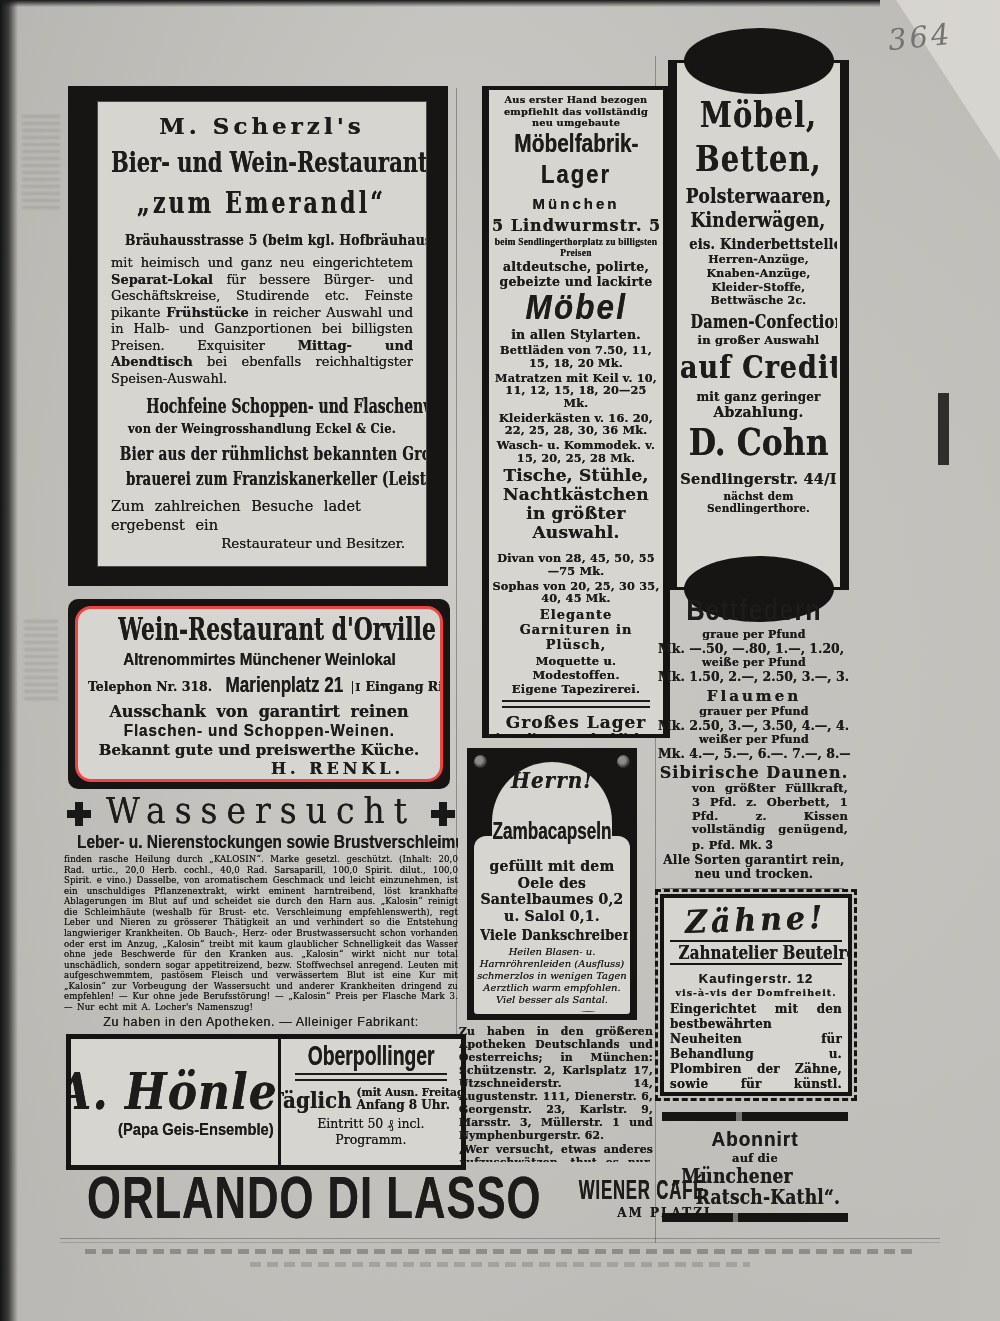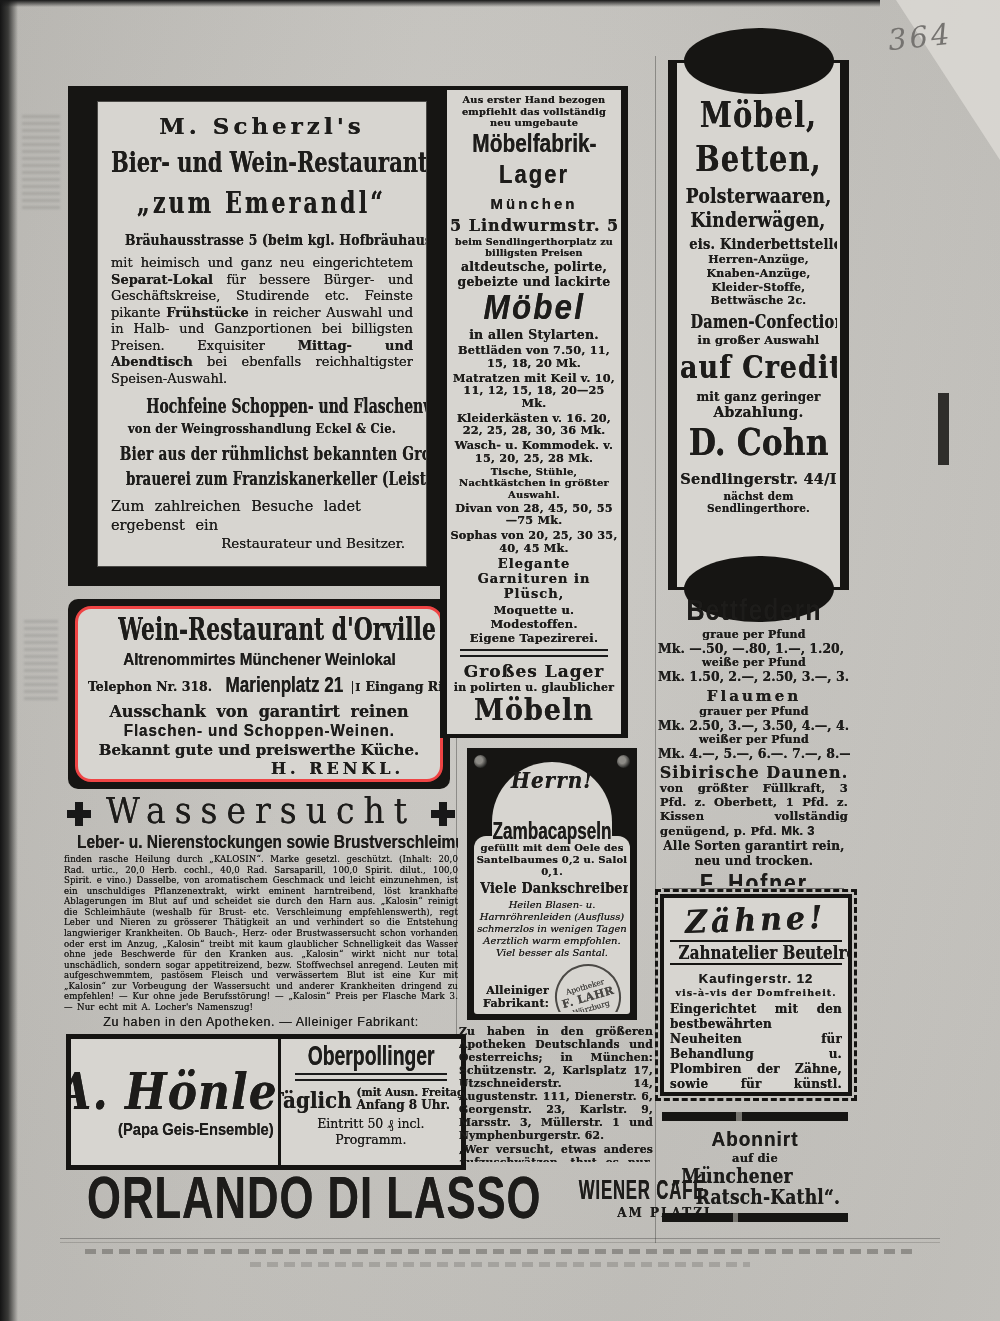--- a/index.html
+++ b/index.html
@@ -126,56 +126,56 @@
 </div>
 
 <div class="ad ink" style="left:80px;top:1160px;width:620px;height:78px;display:flex;align-items:center;gap:14px;">
   <span class="sq sans" style="transform:scale(.97,1.3);font-weight:bold;font-size:45px;letter-spacing:1px;">ORLANDO DI LASSO</span>
   <span style="display:inline-block;text-align:right;">
     <span class="sq sans" style="transform:scale(.8,1.35);font-weight:bold;font-size:21px;letter-spacing:1px;">WIENER CAFÉ</span>
     <span style="display:block;font-weight:bold;font-size:12px;letter-spacing:2px;margin-top:4px;">AM PLATZL.</span>
   </span>
 </div>
 
-<div class="ad panel ink ctr" style="left:440px;top:86px;width:188px;height:652px;border:7px solid #151412;border-top-width:4px;border-bottom-width:4px;padding:4px 3px;box-sizing:border-box;overflow:hidden;">
+<div class="ad panel ink ctr" style="left:482px;top:86px;width:188px;height:652px;border:7px solid #151412;border-top-width:4px;border-bottom-width:4px;padding:4px 3px;box-sizing:border-box;overflow:hidden;">
   <div class="frak" style="font-size:9.8px;line-height:1.18;">Aus erster Hand bezogen empfiehlt das vollständig neu umgebaute</div>
   <div style="margin-top:2px;"><span class="sq sans" style="transform:scale(.95,1.2);font-weight:bold;font-size:22px;">Möbelfabrik-</span></div>
   <div style="margin-top:5px;"><span class="sq sans" style="transform:scale(1,1.2);font-weight:bold;font-size:22px;letter-spacing:2px;">Lager</span></div>
   <div style="margin-top:6px;"><span class="sq sans" style="font-weight:bold;font-size:15px;letter-spacing:3px;">München</span></div>
   <div style="margin-top:3px;"><span class="sq frak" style="font-size:16px;letter-spacing:1px;">5 Lindwurmstr. 5</span></div>
-  <div class="frak" style="font-size:9.5px;line-height:1.15;margin-top:2px;">beim Sendlingerthorplatz zu billigsten Preisen</div>
+  <div class="frak" style="font-size:9.5px;line-height:1.15;margin-top:2px;font-family:Liberation Serif, serif;">beim Sendlingerthorplatz zu billigsten Preisen</div>
   <div class="frak" style="font-size:12.5px;line-height:1.2;margin-top:1px;">altdeutsche, polirte, gebeizte und lackirte</div>
   <div style="margin-top:1px;font-style:italic;"><span class="sq sans" style="transform:scale(1.05,1.15);font-weight:bold;font-size:30px;letter-spacing:2px;">Möbel</span></div>
   <div class="frak" style="font-size:12.5px;margin-top:3px;">in allen Stylarten.</div>
   <div class="frak" style="font-size:11.3px;line-height:1.12;margin-top:2px;">Bettläden von 7.50, 11, 15, 18, 20 Mk.</div>
   <div class="frak" style="font-size:11.3px;line-height:1.12;margin-top:2px;">Matratzen mit Keil v. 10, 11, 12, 15, 18, 20—25 Mk.</div>
   <div class="frak" style="font-size:11.3px;line-height:1.12;margin-top:2px;">Kleiderkästen v. 16. 20, 22, 25, 28, 30, 36 Mk.</div>
   <div class="frak" style="font-size:11.3px;line-height:1.12;margin-top:2px;">Wasch- u. Kommodek. v. 15, 20, 25, 28 Mk.</div>
-  <div class="frak" style="font-size:10px;line-height:1.12;margin-top:2px;">Tische, Stühle, Nachtkästchen in größter Auswahl.</div>
-  <div class="frak" style="font-size:11.3px;line-height:1.12;margin-top:2px;">Divan von 28, 45, 50, 55—75 Mk.</div>
+  <div class="frak" style="font-size:17px;line-height:1.12;margin-top:2px;">Tische, Stühle, Nachtkästchen in größter Auswahl.</div>
+  <div class="frak" style="font-size:11.3px;line-height:1.12;margin-top:10px;">Divan von 28, 45, 50, 55—75 Mk.</div>
   <div class="frak" style="font-size:11.3px;line-height:1.12;margin-top:2px;">Sophas von 20, 25, 30 35, 40, 45 Mk.</div>
   <div class="frak" style="font-size:13px;letter-spacing:1px;line-height:1.15;margin-top:3px;">Elegante Garnituren in Plüsch,</div>
   <div class="frak" style="font-size:11.5px;margin-top:1px;">Moquette u. Modestoffen.</div>
   <div class="frak" style="font-size:11.5px;">Eigene Tapezirerei.</div>
   <div class="dbl" style="margin:4px 10px;"></div>
   <div><span class="sq frak" style="font-size:17px;letter-spacing:1px;">Großes Lager</span></div>
   <div class="frak" style="font-size:11px;">in polirten u. glaublicher</div>
   <div><span class="sq frak" style="transform:scale(1,1.1);font-size:27px;letter-spacing:1px;">Möbeln</span></div>
 
 </div>
 
 <div class="ad blackbox" style="left:467px;top:748px;width:170px;height:272px;">
   <div class="screw" style="left:7px;top:7px;"></div>
   <div class="screw" style="right:7px;top:7px;"></div>
   <div class="panel" style="position:absolute;left:25px;right:25px;top:14px;height:86px;border-radius:60px 60px 0 0;"></div>
   <div class="panel" style="position:absolute;left:7px;right:7px;top:88px;bottom:6px;border-radius:12px 12px 3px 3px;"></div>
   <div class="ink ctr" style="position:absolute;left:9px;right:9px;top:20px;bottom:8px;overflow:hidden;">
     <div><span class="sq" style="transform:scale(1,1.1);font-weight:bold;font-style:italic;font-size:20px;letter-spacing:1px;">Herrn!</span></div>
     <div style="margin-top:28px;"><span class="sq sans" style="transform:scale(.9,1.25);font-weight:bold;font-size:19px;">Zambacapseln</span></div>
-    <div class="frak" style="font-size:10px;line-height:1.18;margin-top:0;">gefüllt mit dem Oele des Santelbaumes 0,2 u. Salol 0,1.</div>
+    <div class="frak" style="font-size:14px;line-height:1.18;margin-top:16px;">gefüllt mit dem Oele des Santelbaumes 0,2 u. Salol 0,1.</div>
     <div><span class="sq frak" style="transform:scale(.95,1.1);font-size:13.5px;">Viele Dankschreiben.</span></div>
     <div style="font-style:italic;font-size:10px;line-height:1.2;margin-top:3px;">Heilen Blasen- u. Harnröhrenleiden (Ausfluss) schmerzlos in wenigen Tagen</div>
     <div style="font-style:italic;font-size:10px;line-height:1.2;">Aerztlich warm empfohlen.</div>
     <div style="font-style:italic;font-size:10px;line-height:1.2;">Viel besser als Santal.</div>
     <div style="display:flex;justify-content:center;align-items:center;gap:6px;margin-top:5px;">
       <span class="frak" style="font-size:11px;text-align:right;">
         <span style="display:block;">Alleiniger</span>
         <span style="display:block;">Fabrikant:</span>
       </span>
       <span class="stamp">
@@ -223,21 +223,21 @@
   <div class="frak" style="font-size:11px;margin-top:3px;">graue per Pfund</div>
   <div class="nw" style="font-weight:bold;font-size:12.5px;">Mk. —.50, —.80, 1.—, 1.20, 1.50</div>
   <div class="frak" style="font-size:11px;">weiße per Pfund</div>
   <div class="nw" style="font-weight:bold;font-size:12.5px;">Mk. 1.50, 2.—, 2.50, 3.—, 3.50, 4.—</div>
   <div style="margin-top:2px;"><span class="sq" style="font-weight:bold;font-size:15px;letter-spacing:3px;">Flaumen</span></div>
   <div class="frak" style="font-size:11px;">grauer per Pfund</div>
   <div class="nw" style="font-weight:bold;font-size:12.5px;">Mk. 2.50, 3.—, 3.50, 4.—, 4.50</div>
   <div class="frak" style="font-size:11px;">weißer per Pfund</div>
   <div class="nw" style="font-weight:bold;font-size:12.5px;">Mk. 4.—, 5.—, 6.—. 7.—, 8.—</div>
   <div style="margin-top:2px;"><span class="sq" style="transform:scale(1,1.05);font-weight:bold;font-size:16px;letter-spacing:1px;">Sibirische Daunen.</span></div>
-  <div class="frak" style="font-size:11.5px;line-height:1.2;text-align:justify;padding:0 2px;">
+  <div class="frak" style="font-size:11.5px;line-height:1.2;text-align:justify;padding:0 2px;margin-left:32px;">
     <span>von größter Füllkraft, 3 Pfd. z. Oberbett, 1 Pfd. z. Kissen vollständig genügend, p. Pfd. </span><span class="sans" style="font-weight:bold;font-size:13px;">Mk. 3</span>
   </div>
   <div class="frak" style="font-size:12px;line-height:1.2;">Alle Sorten garantirt rein, neu und trocken.</div>
   <div style="margin-top:3px;"><span class="sq sans" style="transform:scale(1,1.1);font-weight:bold;font-size:21px;letter-spacing:2px;">F. Hofner</span></div>
 
 </div>
 <div class="hairline" style="left:662px;top:888px;width:182px;"></div>
 
 <div class="ad panel ink ctr" style="left:660px;top:894px;width:192px;height:202px;border:4px solid #151412;outline:3px dashed #151412;outline-offset:2px;padding:4px 6px;box-sizing:border-box;overflow:hidden;">
   <div><span class="sq" style="transform:scale(1,1.05) rotate(-2deg);font-weight:bold;font-style:italic;font-size:30px;letter-spacing:4px;">Zähne!</span></div>

